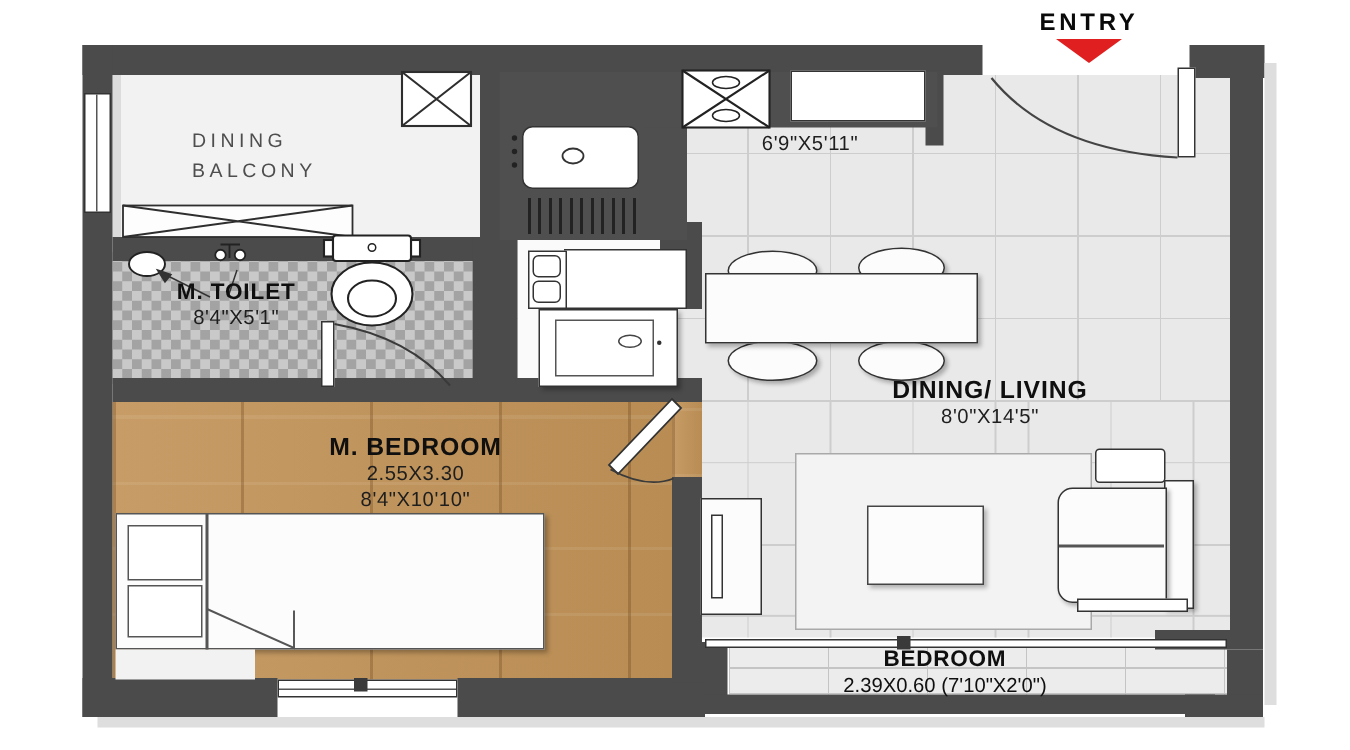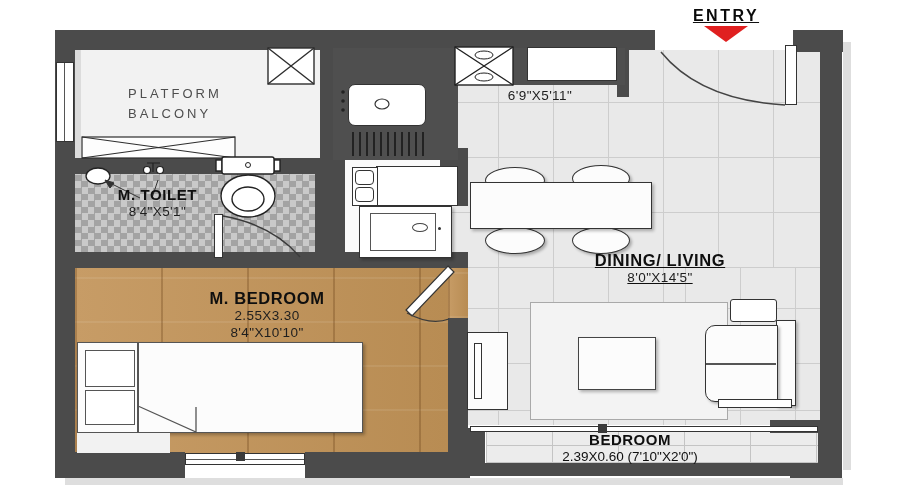--- a/index.html
+++ b/index.html
@@ -196,46 +196,46 @@
     <path d="M 661 52 Q 700 100 785 105" fill="none" stroke="#444" stroke-width="1.5"></path>
 
     <path d="M 223 216 Q 273 225 300 257" fill="none" stroke="#3a3a3a" stroke-width="1.4"></path>
 
     <polygon points="448,266 454,272 412,316 406,310" fill="#fff" stroke="#333" stroke-width="1.2"></polygon>
     <path d="M 407 313 Q 431 326 449 319" fill="none" stroke="#3a3a3a" stroke-width="1.2"></path>
 
     <path d="M 138 406 L 196 432 L 196 407" fill="none" stroke="#555" stroke-width="1.3"></path>
   </svg>
 
-  <div class="label" style="left:666px;top:6px;width:120px;text-decoration:underline;">
+  <div class="label" style="left:666px;top:6px;width:120px;">
     <div class="entry-text">ENTRY</div>
   </div>
   <div class="arrow-down" style="left:704px;top:26px;"></div>
 
   <div class="label service-text" style="left:128px;top:84px;width:160px;">
-    <div>PLATFORM</div>
+    <div>DINING</div>
     <div>BALCONY</div>
   </div>
 
   <div class="label" style="left:440px;top:88px;width:200px;">
     <div class="rdim">6'9"X5'11"</div>
   </div>
 
   <div class="label" style="left:75px;top:186px;width:165px;text-align:center;">
     <div class="rname sm">M. TOILET</div>
     <div class="rdim">8'4"X5'1"</div>
   </div>
 
-  <div class="label" style="left:162px;top:288px;width:210px;">
+  <div class="label" style="left:172px;top:288px;width:210px;">
     <div class="rname">M. BEDROOM</div>
     <div class="rdim">2.55X3.30</div>
     <div class="rdim">8'4"X10'10"</div>
   </div>
 
-  <div class="label" style="left:545px;top:250px;width:230px;text-decoration:underline;">
+  <div class="label" style="left:545px;top:250px;width:230px;">
     <div class="rname">DINING/ LIVING</div>
     <div class="rdim">8'0"X14'5"</div>
   </div>
 
   <div class="label" style="left:480px;top:431px;width:300px;">
     <div class="balcony-name">BEDROOM</div>
     <div class="balcony-dim">2.39X0.60 (7'10"X2'0")</div>
   </div>
 
 </div>

